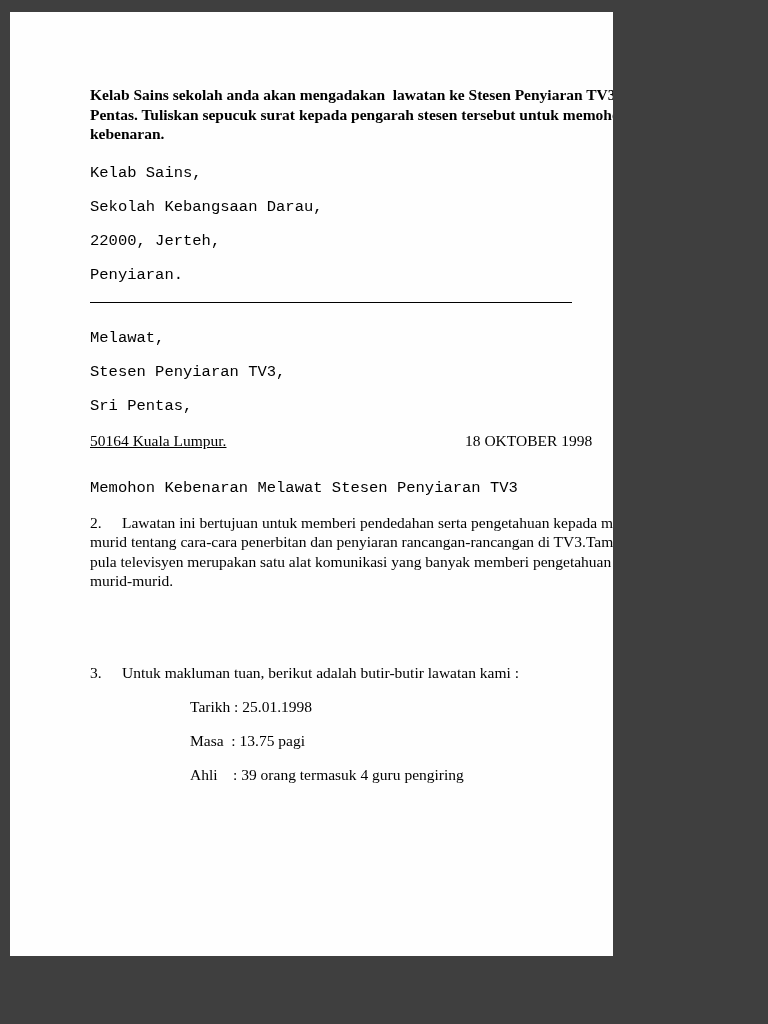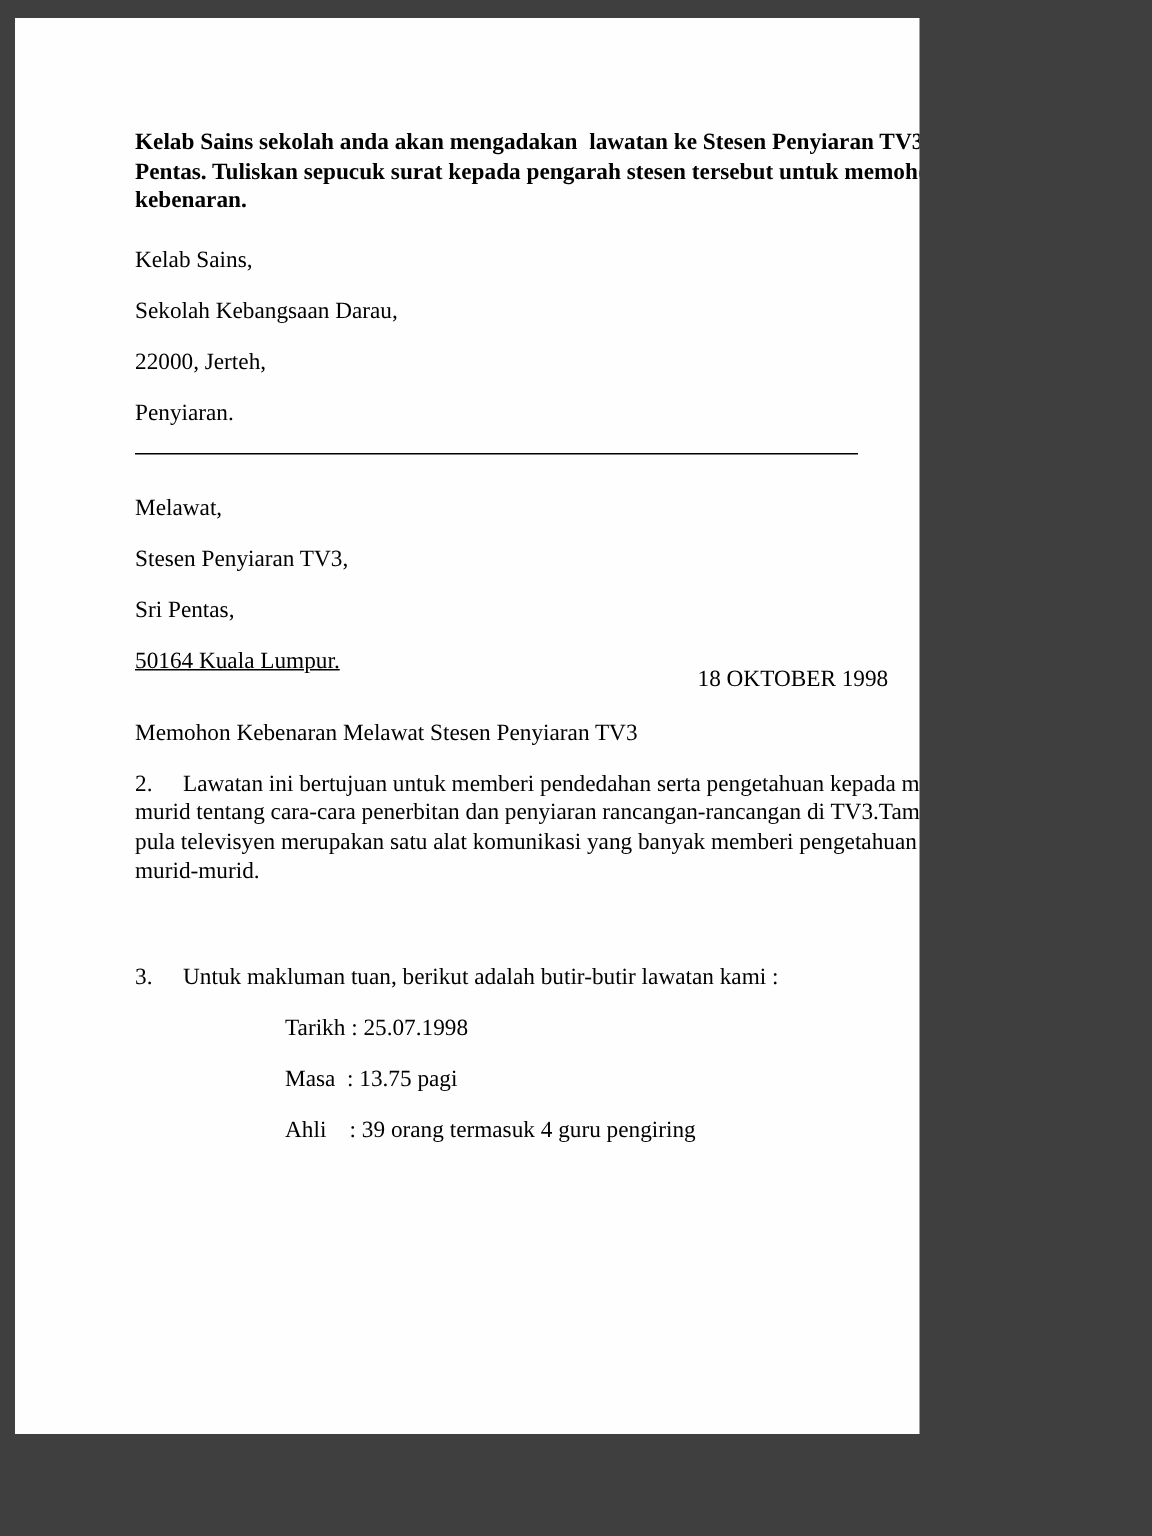--- a/index.html
+++ b/index.html
@@ -30,50 +30,51 @@
   .prompt {
     font-weight: bold;
     line-height: 19.5px;
     margin: 0 0 20px 0;
     white-space: pre-wrap;
   }
   .line {
     margin: 0 0 15px 0;
     line-height: 19px;
     white-space: pre-wrap;
+    font-family: Liberation Mono, monospace;
   }
   .divider {
     width: 482px;
     height: 1px;
     border-bottom: 1px solid #000;
     margin: 16px 0 26px 0;
   }
   .city-line {
     position: relative;
     margin: 0 0 29px 0;
     line-height: 19px;
   }
   .underlined {
     text-decoration: underline;
   }
   .date {
     position: absolute;
     left: 375px;
-    top: 12px;
+    top: 0;
   }
   .para {
     margin: 0 0 15px 0;
     line-height: 19.5px;
   }
   .para .num {
     display: inline-block;
     width: 32px;
   }
   .mt-lg {
-    margin-top: 51px;
+    margin-top: 72px;
   }
   .detail {
     margin: 0 0 15px 100px;
     line-height: 19px;
     white-space: pre-wrap;
   }
 </style>
 </head>
 <body>
 
@@ -103,18 +104,18 @@
 
 
     <p class="para">
       <span class="num">2.</span><span>Lawatan ini bertujuan untuk memberi pendedahan serta pengetahuan kepada murid-murid tentang cara-cara penerbitan dan penyiaran rancangan-rancangan di TV3.Tambahan pula televisyen merupakan satu alat komunikasi yang banyak memberi pengetahuan kepada murid-murid.</span>
     </p>
 
     <p class="para mt-lg">
       <span class="num">3.</span><span>Untuk makluman tuan, berikut adalah butir-butir lawatan kami :</span>
     </p>
 
-    <p class="detail">Tarikh : 25.07.1998</p>
+    <p class="detail">Tarikh : 25.01.1998</p>
     <p class="detail">Masa  : 13.75 pagi</p>
     <p class="detail">Ahli    : 39 orang termasuk 4 guru pengiring</p>
 
   </div>
 </div>
 
 </body></html>

